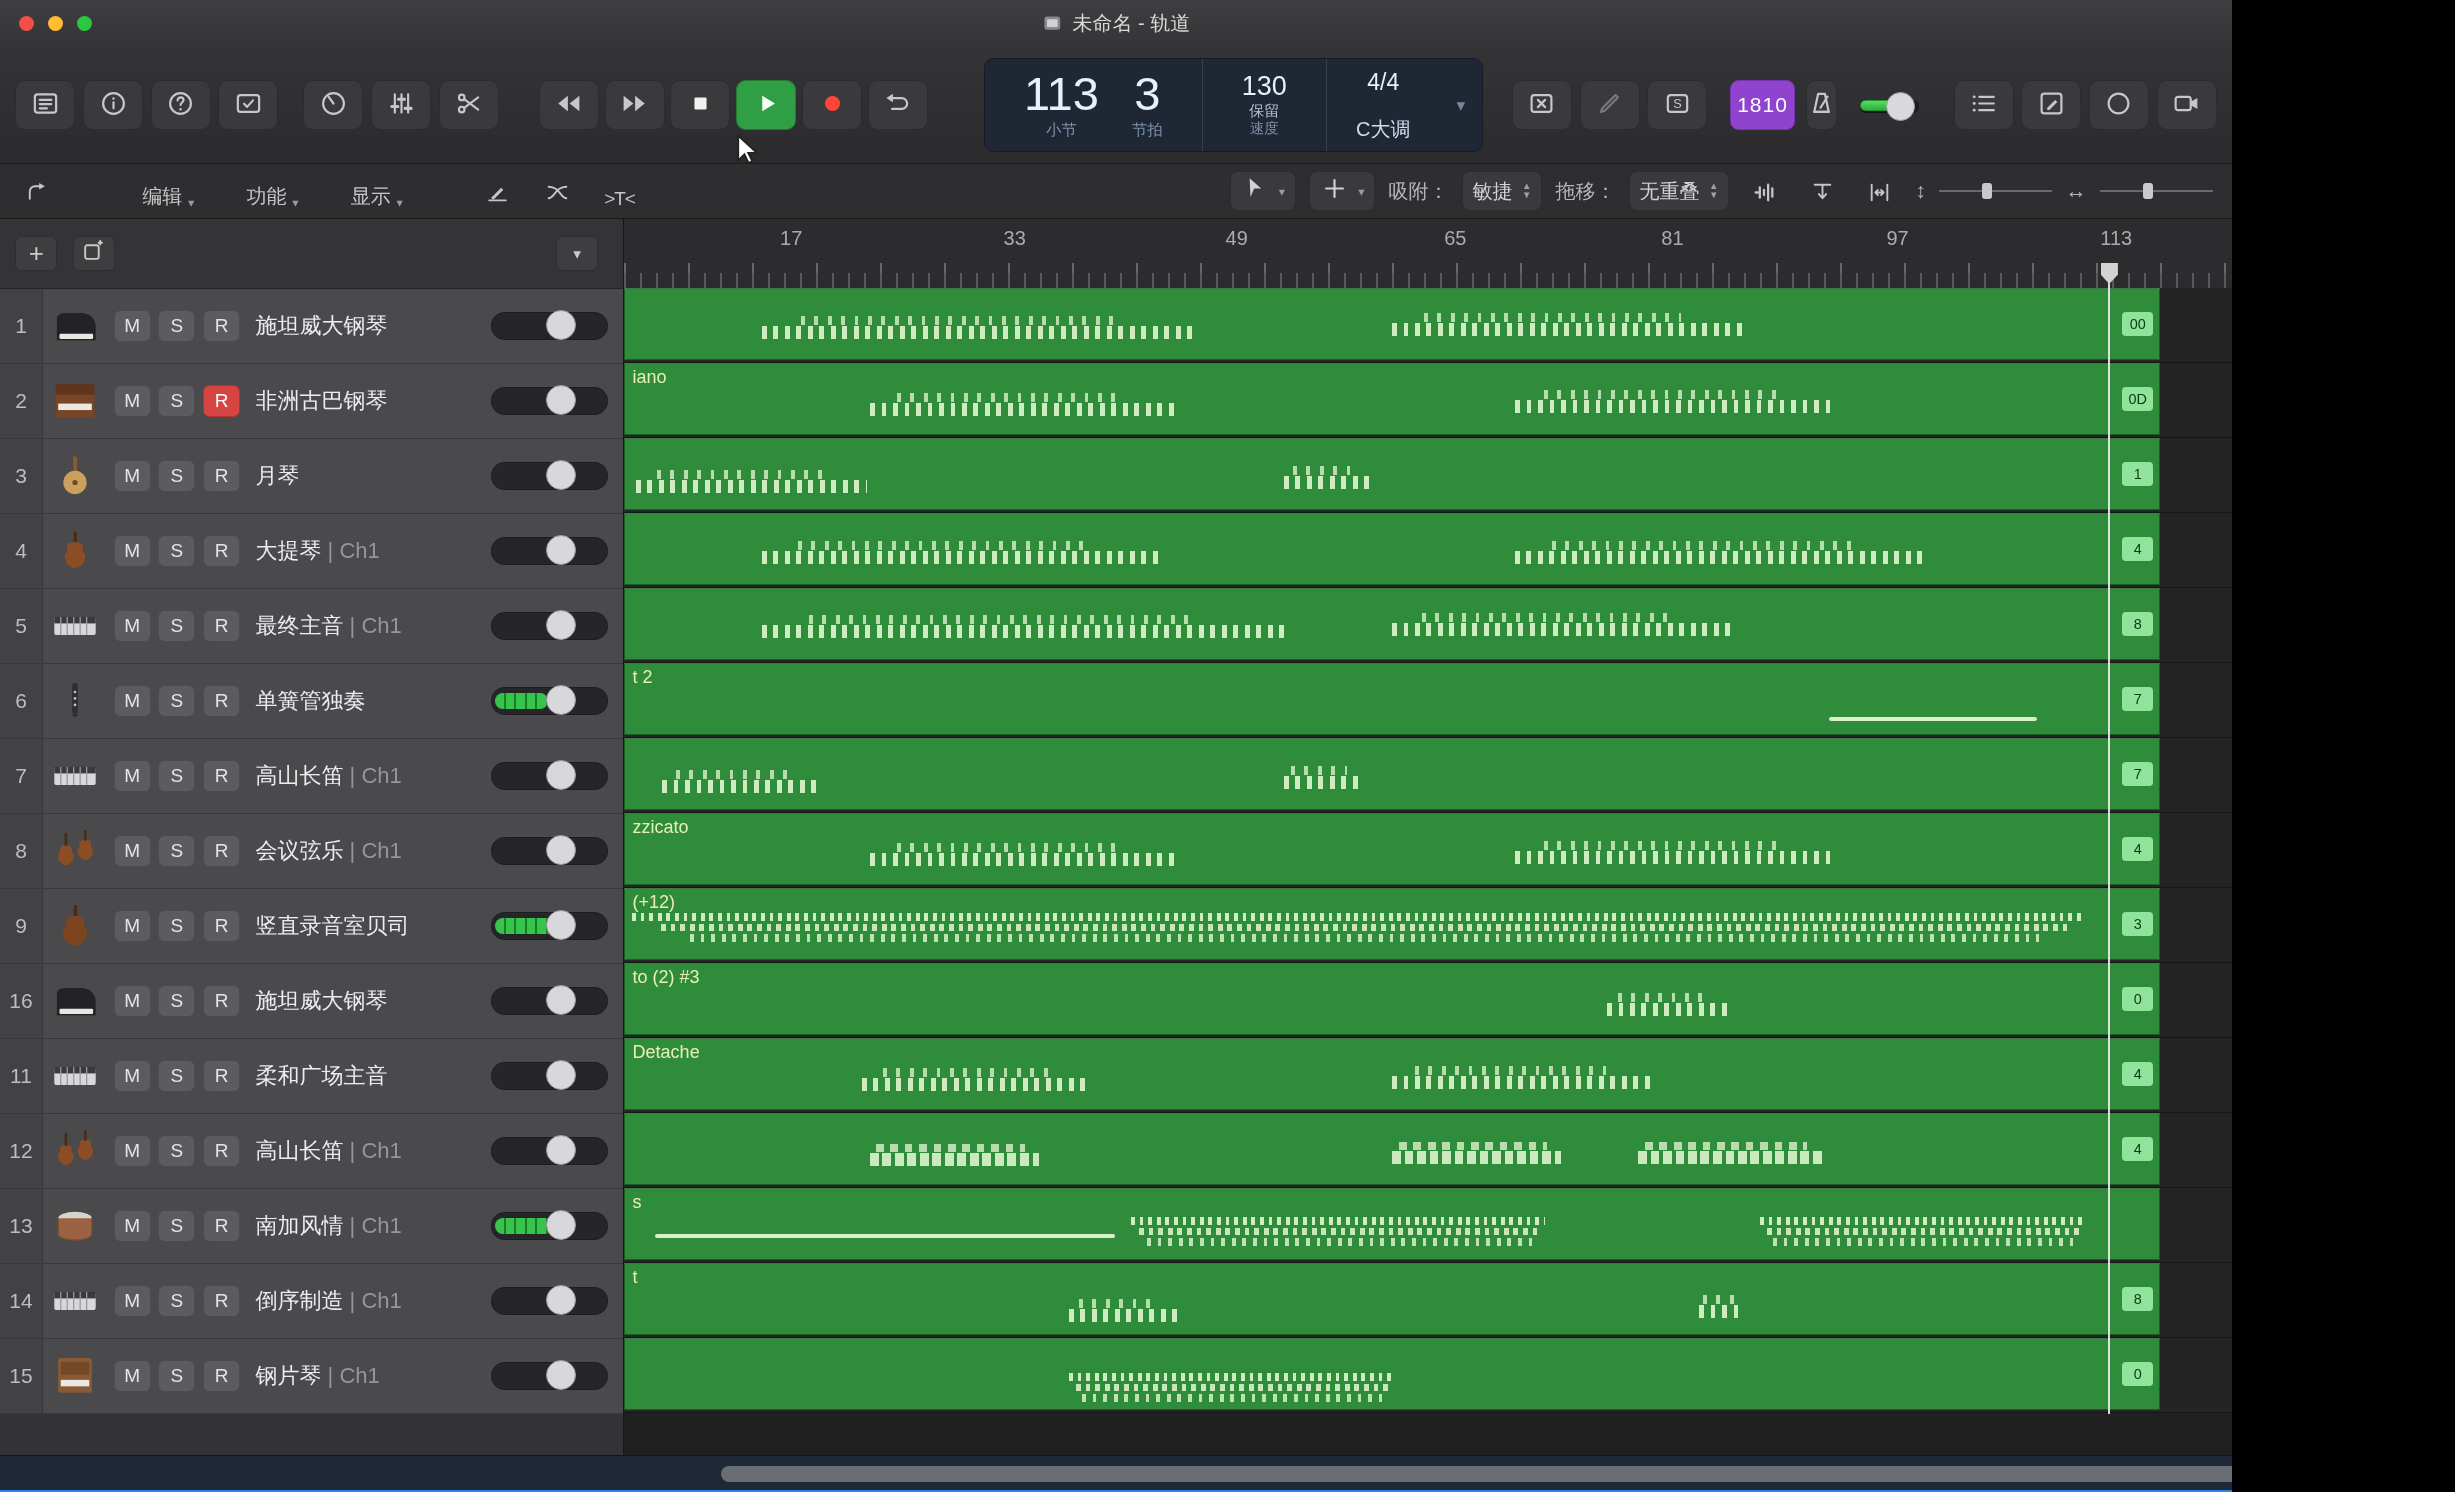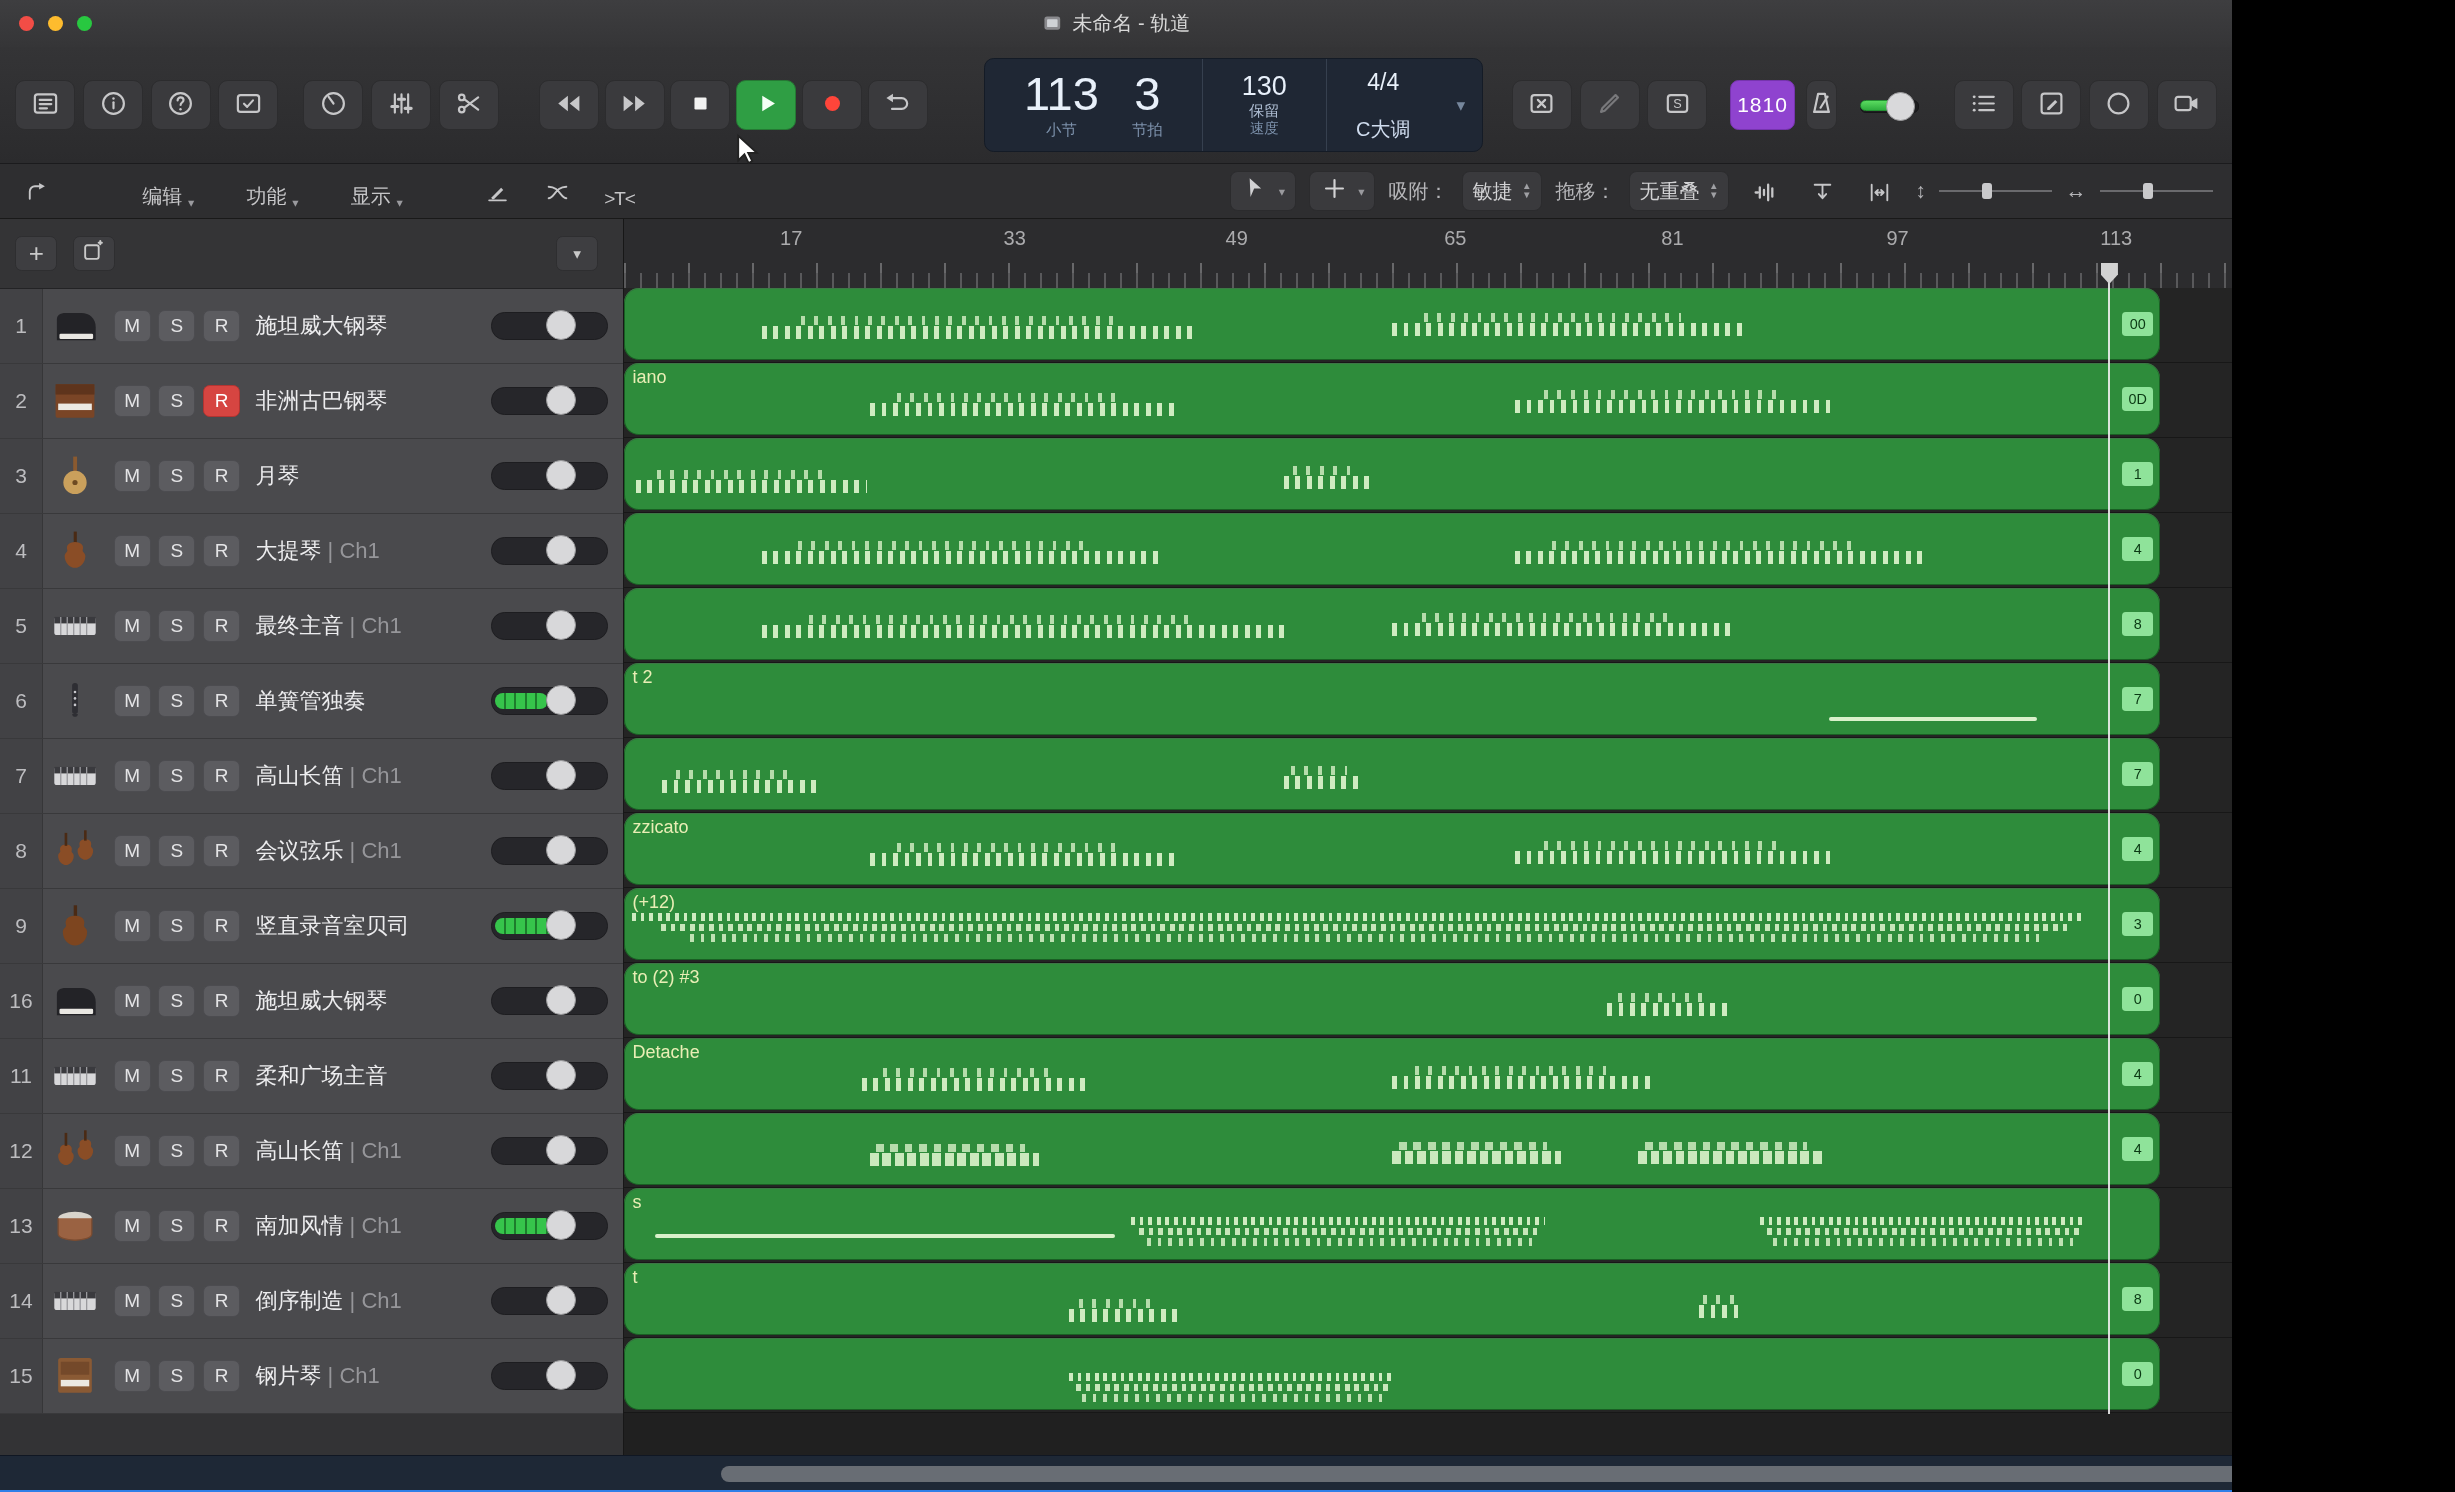--- a/index.html
+++ b/index.html
@@ -105,21 +105,21 @@
   .timeline{flex:1;position:relative;background:#202020;overflow:hidden;}
   .ruler{position:absolute;top:0;left:0;right:0;height:69px;background:#2c2c2e;border-bottom:1px solid #121212;}
   .ruler::after{content:"";position:absolute;left:0;right:0;bottom:0;height:15.4px;
     background:repeating-linear-gradient(90deg,#59595b 0 1.9px,transparent 1.9px 16px);}
   .ruler::before{content:"";position:absolute;left:0;right:0;bottom:0;height:25px;
     background:repeating-linear-gradient(90deg,#68686a 0 1.9px,transparent 1.9px 64px);}
   .rmark{position:absolute;top:7.7px;transform:translateX(-50%);font-size:20px;color:#ababad;}
   .lanes{position:absolute;top:69px;left:0;right:0;}
   .lane{height:75px;position:relative;border-bottom:1.9px solid #171717;box-sizing:border-box;background:#242424;}
   .region{position:absolute;left:0;top:0;bottom:1.9px;width:95.5%;background:#2e8c3b;
-    border-radius:15px;box-shadow:inset 0 1px 0 rgba(255,255,255,.16), inset 0 0 0 1px rgba(9,58,17,.55);}
+    border-radius:0;box-shadow:inset 0 1px 0 rgba(255,255,255,.16), inset 0 0 0 1px rgba(9,58,17,.55);}
   .rlabel{position:absolute;top:3.8px;left:8.6px;font-size:18px;color:#fef9c3;opacity:.9;}
   .rchip{position:absolute;right:6.7px;top:50%;transform:translateY(-50%);min-width:23px;height:24px;
     padding:0 3.8px;background:#8fe39a;color:#0b3a14;font-size:14.4px;border-radius:3.8px;
     display:flex;align-items:center;justify-content:center;}
   .ph{position:absolute;height:12.5px;}
   .ph-dots{background:repeating-linear-gradient(90deg,rgba(216,241,200,.95) 0 4.8px,transparent 4.8px 11.5px);}
   .ph-dots::after{content:"";position:absolute;left:9%;right:18%;top:-9.6px;height:8.6px;
     background:repeating-linear-gradient(90deg,rgba(216,241,200,.8) 0 3.8px,transparent 3.8px 13.4px);}
   .ph-dense{height:7.7px;background:repeating-linear-gradient(90deg,rgba(216,241,200,.95) 0 3.8px,transparent 3.8px 8.6px);}
   .ph-dense::before{content:"";position:absolute;left:2%;right:1%;top:10.6px;height:7.7px;

